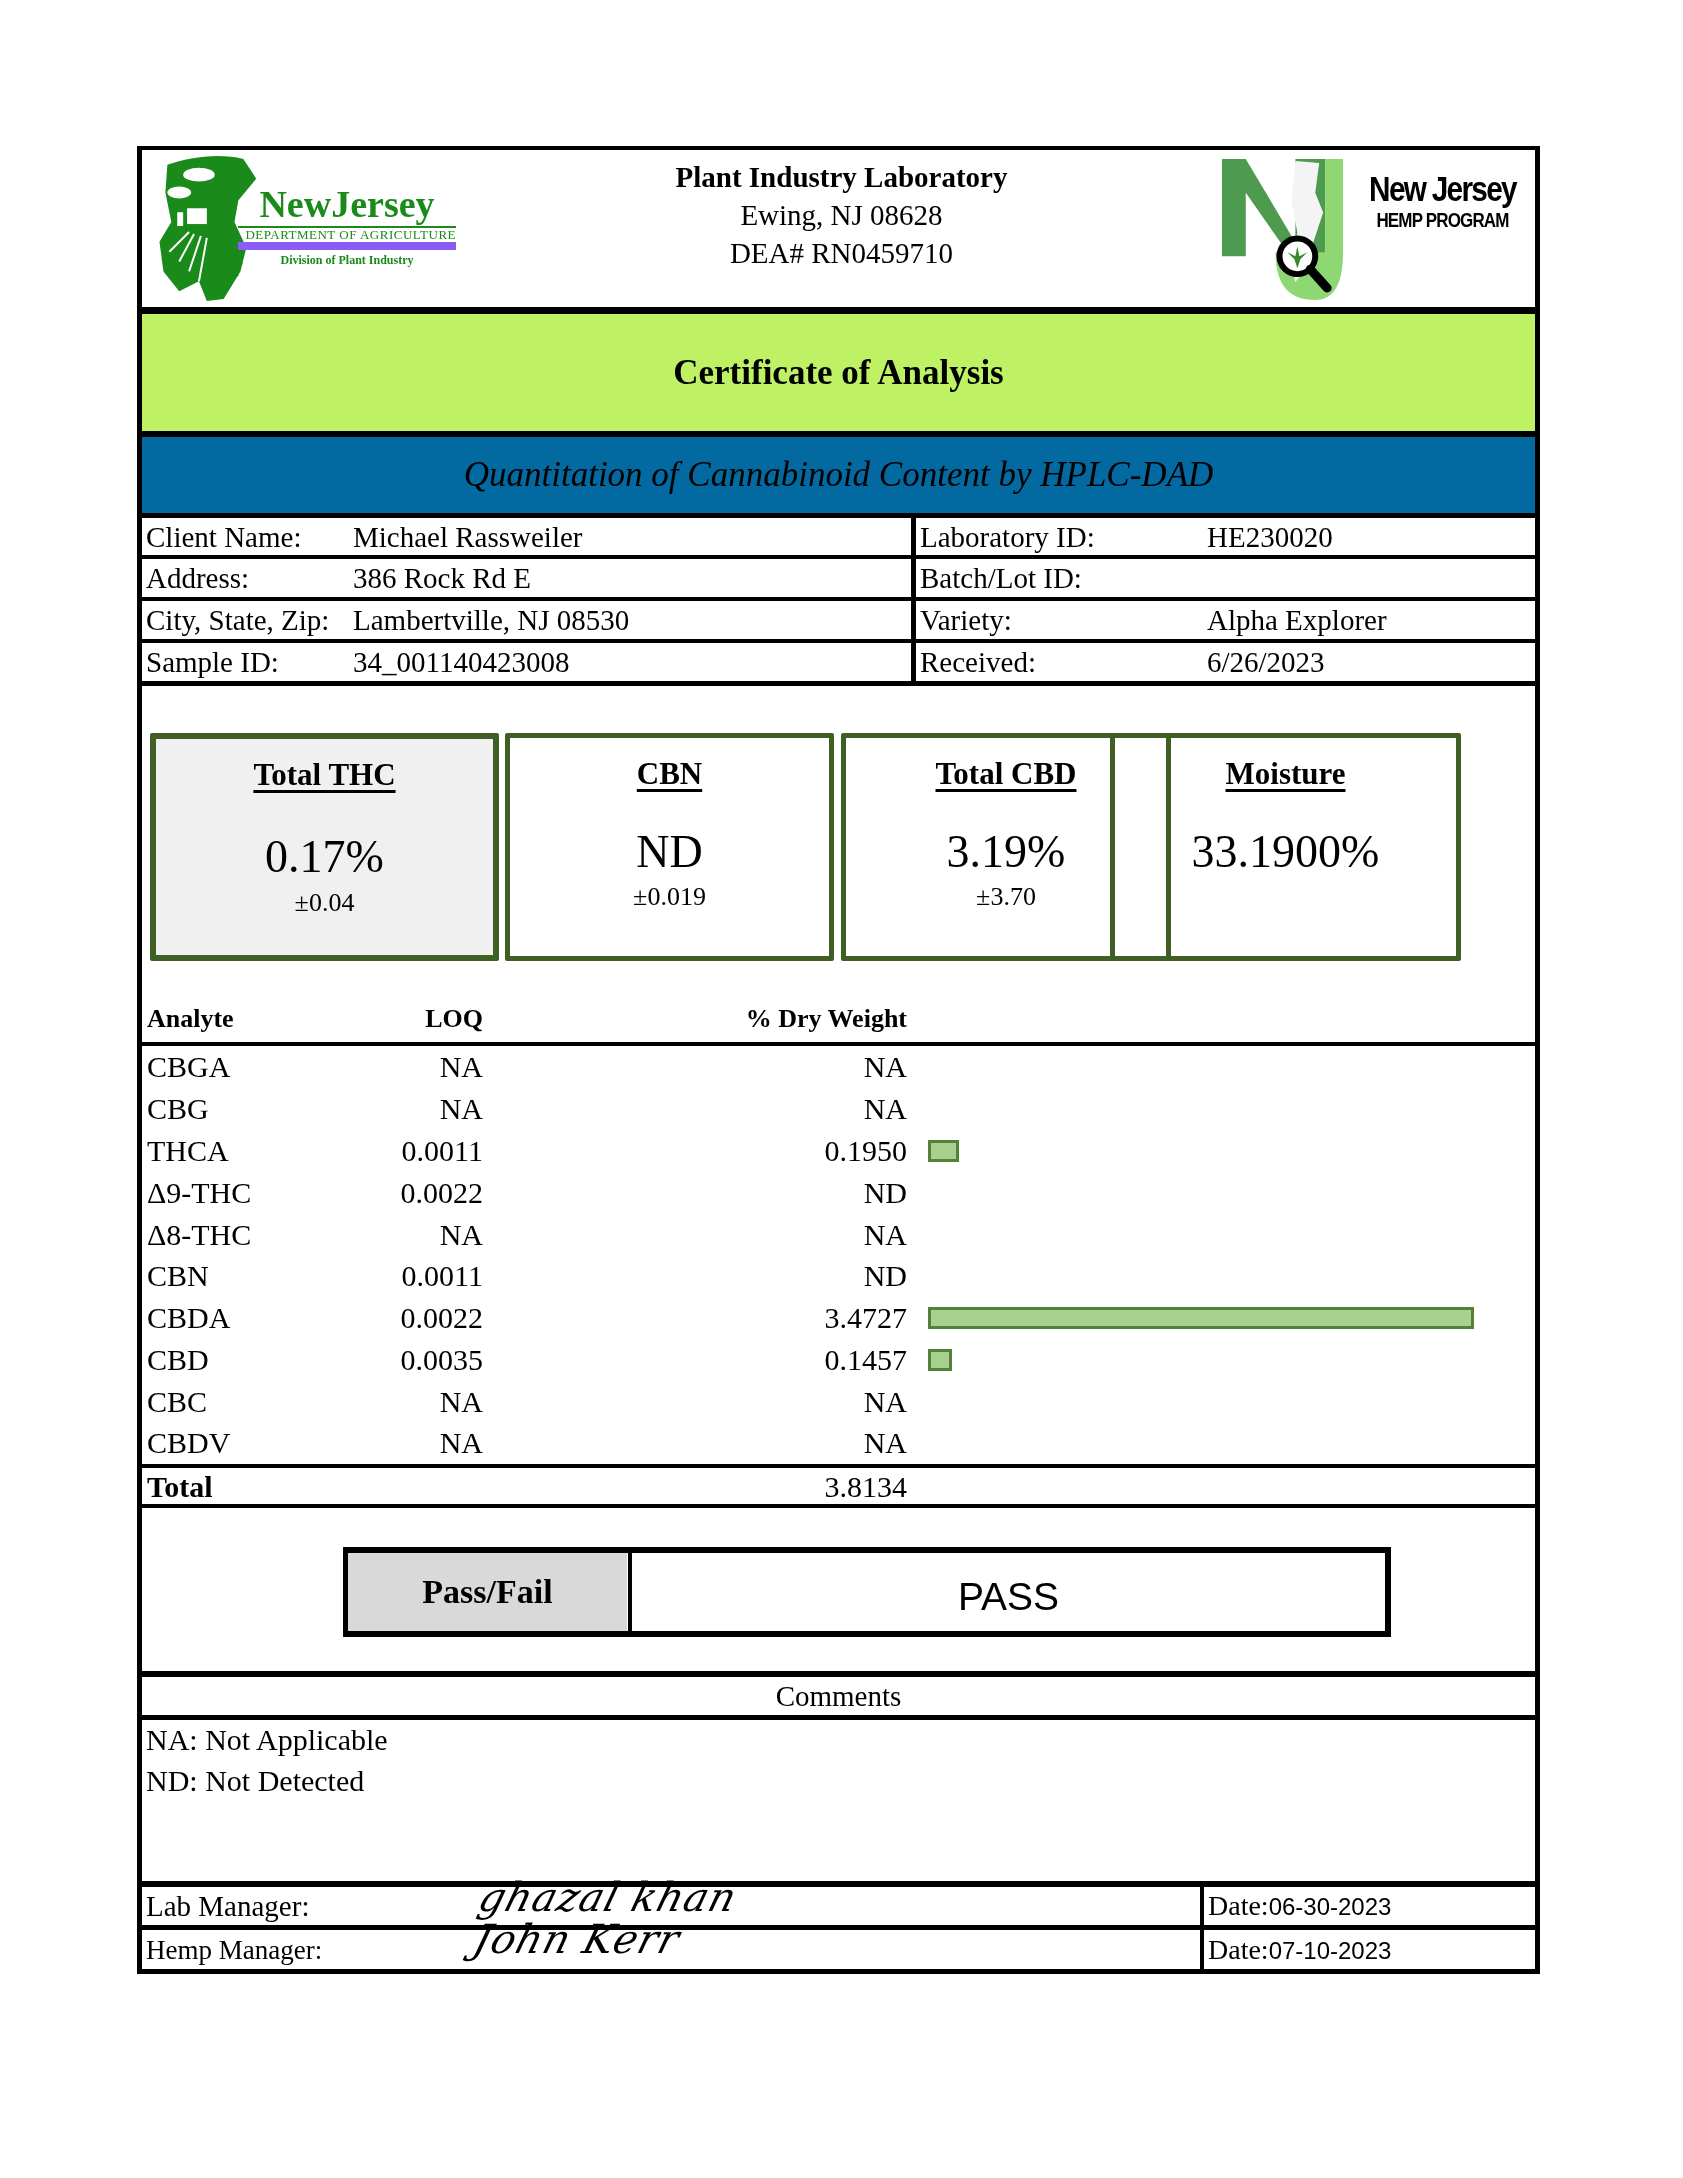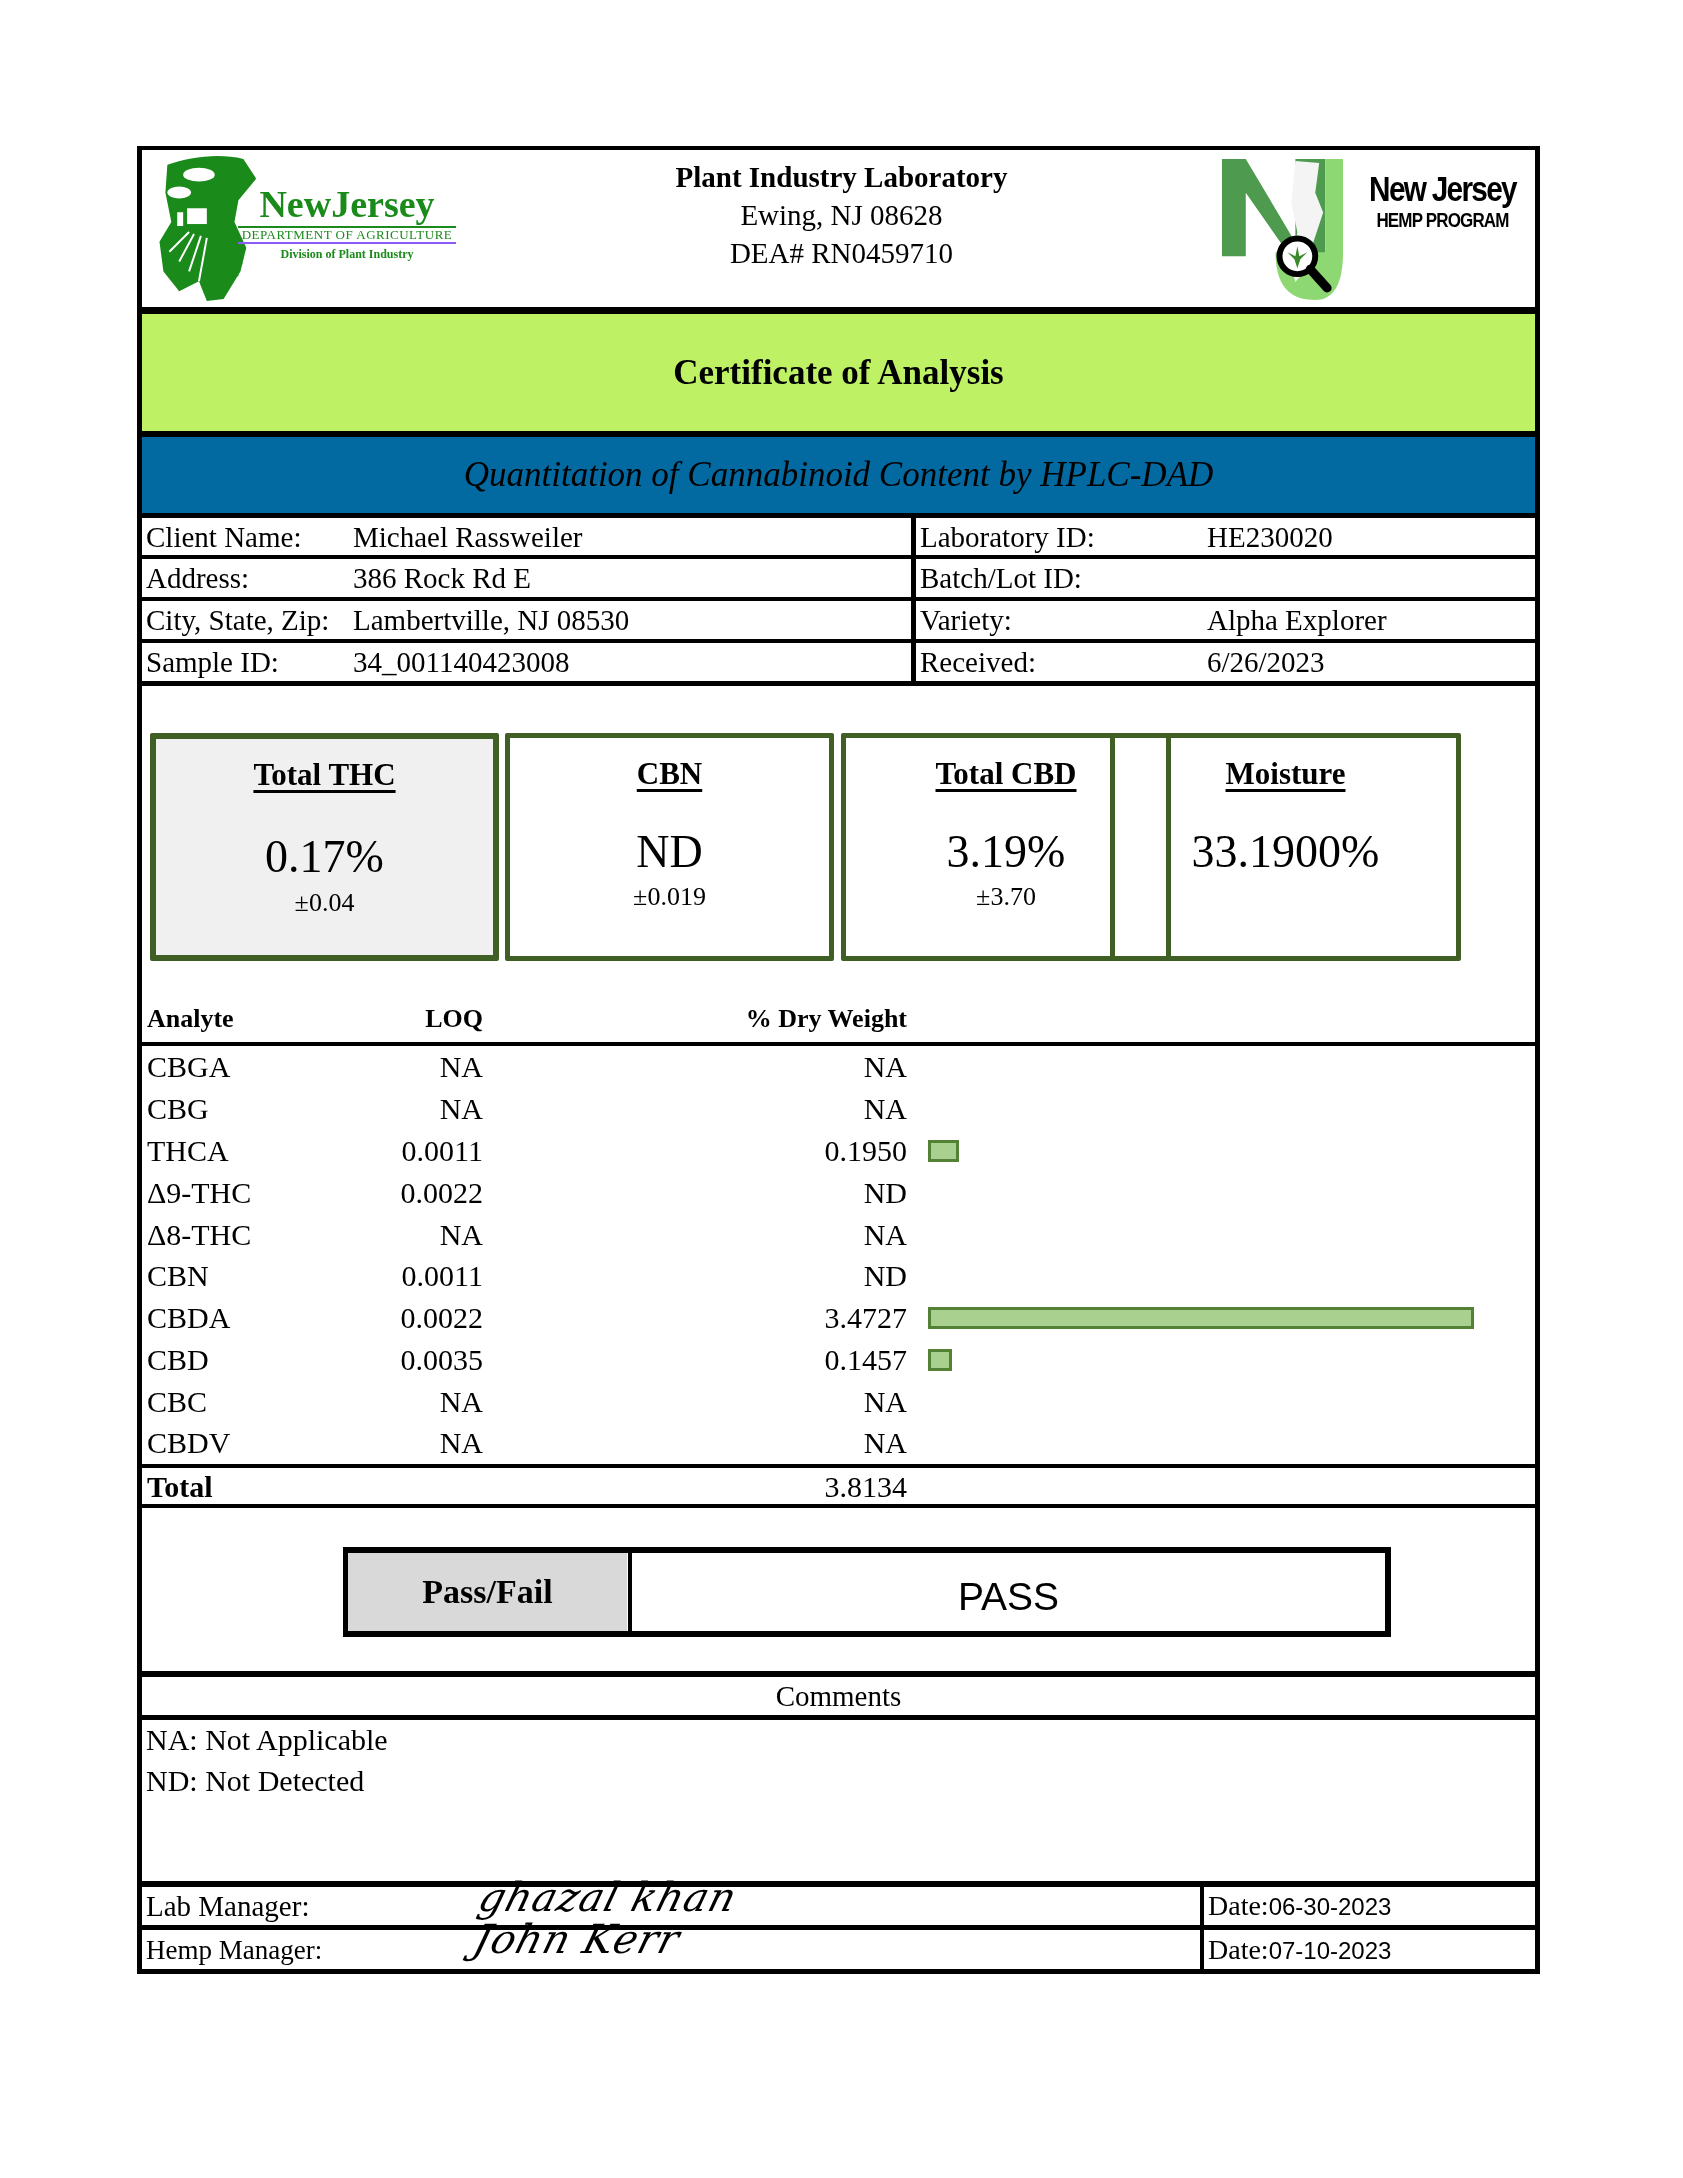--- a/index.html
+++ b/index.html
@@ -14,21 +14,21 @@
   
   #header { left: 142px; top: 150px; width: 1393px; height: 159px; background: #fff; }
   #hdr-line { left: 137px; top: 307px; width: 1403px; height: 7px; background: #000; }
   #lab-block { left: 594px; top: 158px; width: 495px; text-align: center; font-size: 29px; line-height: 38px; }
   #lab-block .lab-name { font-weight: bold; }
 
   
   #njda-logo { left: 149px; top: 153px; width: 317px; height: 150px; }
   #njda-word { left: 238px; top: 184px; width: 218px; text-align: center; color: #1a8a1a; }
   #njda-word .nj { font-size: 38px; font-weight: bold; letter-spacing: 0px; line-height: 40px; }
-  #njda-word .dept { font-size: 13px; border-top: 2px solid #1a8a1a; border-bottom: 2px solid #8b5cf6; line-height: 14px; margin-top: 2px; letter-spacing: 0.5px; }
+  #njda-word .dept { font-size: 13px; border-top: 2px solid #1a8a1a; border-bottom: 8px solid #8b5cf6; line-height: 14px; margin-top: 2px; letter-spacing: 0.5px; text-align: right; }
   #njda-word .div { font-size: 12px; font-weight: bold; margin-top: 3px; }
 
   
   #hemp-logo { left: 1216px; top: 153px; width: 129px; height: 149px; }
   #hemp-text { left: 1356px; top: 170px; width: 173px; text-align: center; font-family: "Liberation Sans", "DejaVu Sans", sans-serif; font-weight: bold; }
   #hemp-text .t1 { font-size: 35px; letter-spacing: -2px; line-height: 38px; transform: scaleX(0.85); }
   #hemp-text .t2 { font-size: 20px; letter-spacing: -1px; line-height: 24px; transform: scaleX(0.85); }
 
   
   #title-band { left: 142px; top: 314px; width: 1393px; height: 117px; background: #bef264; display: flex; align-items: center; justify-content: center; font-size: 35px; font-weight: bold; }

